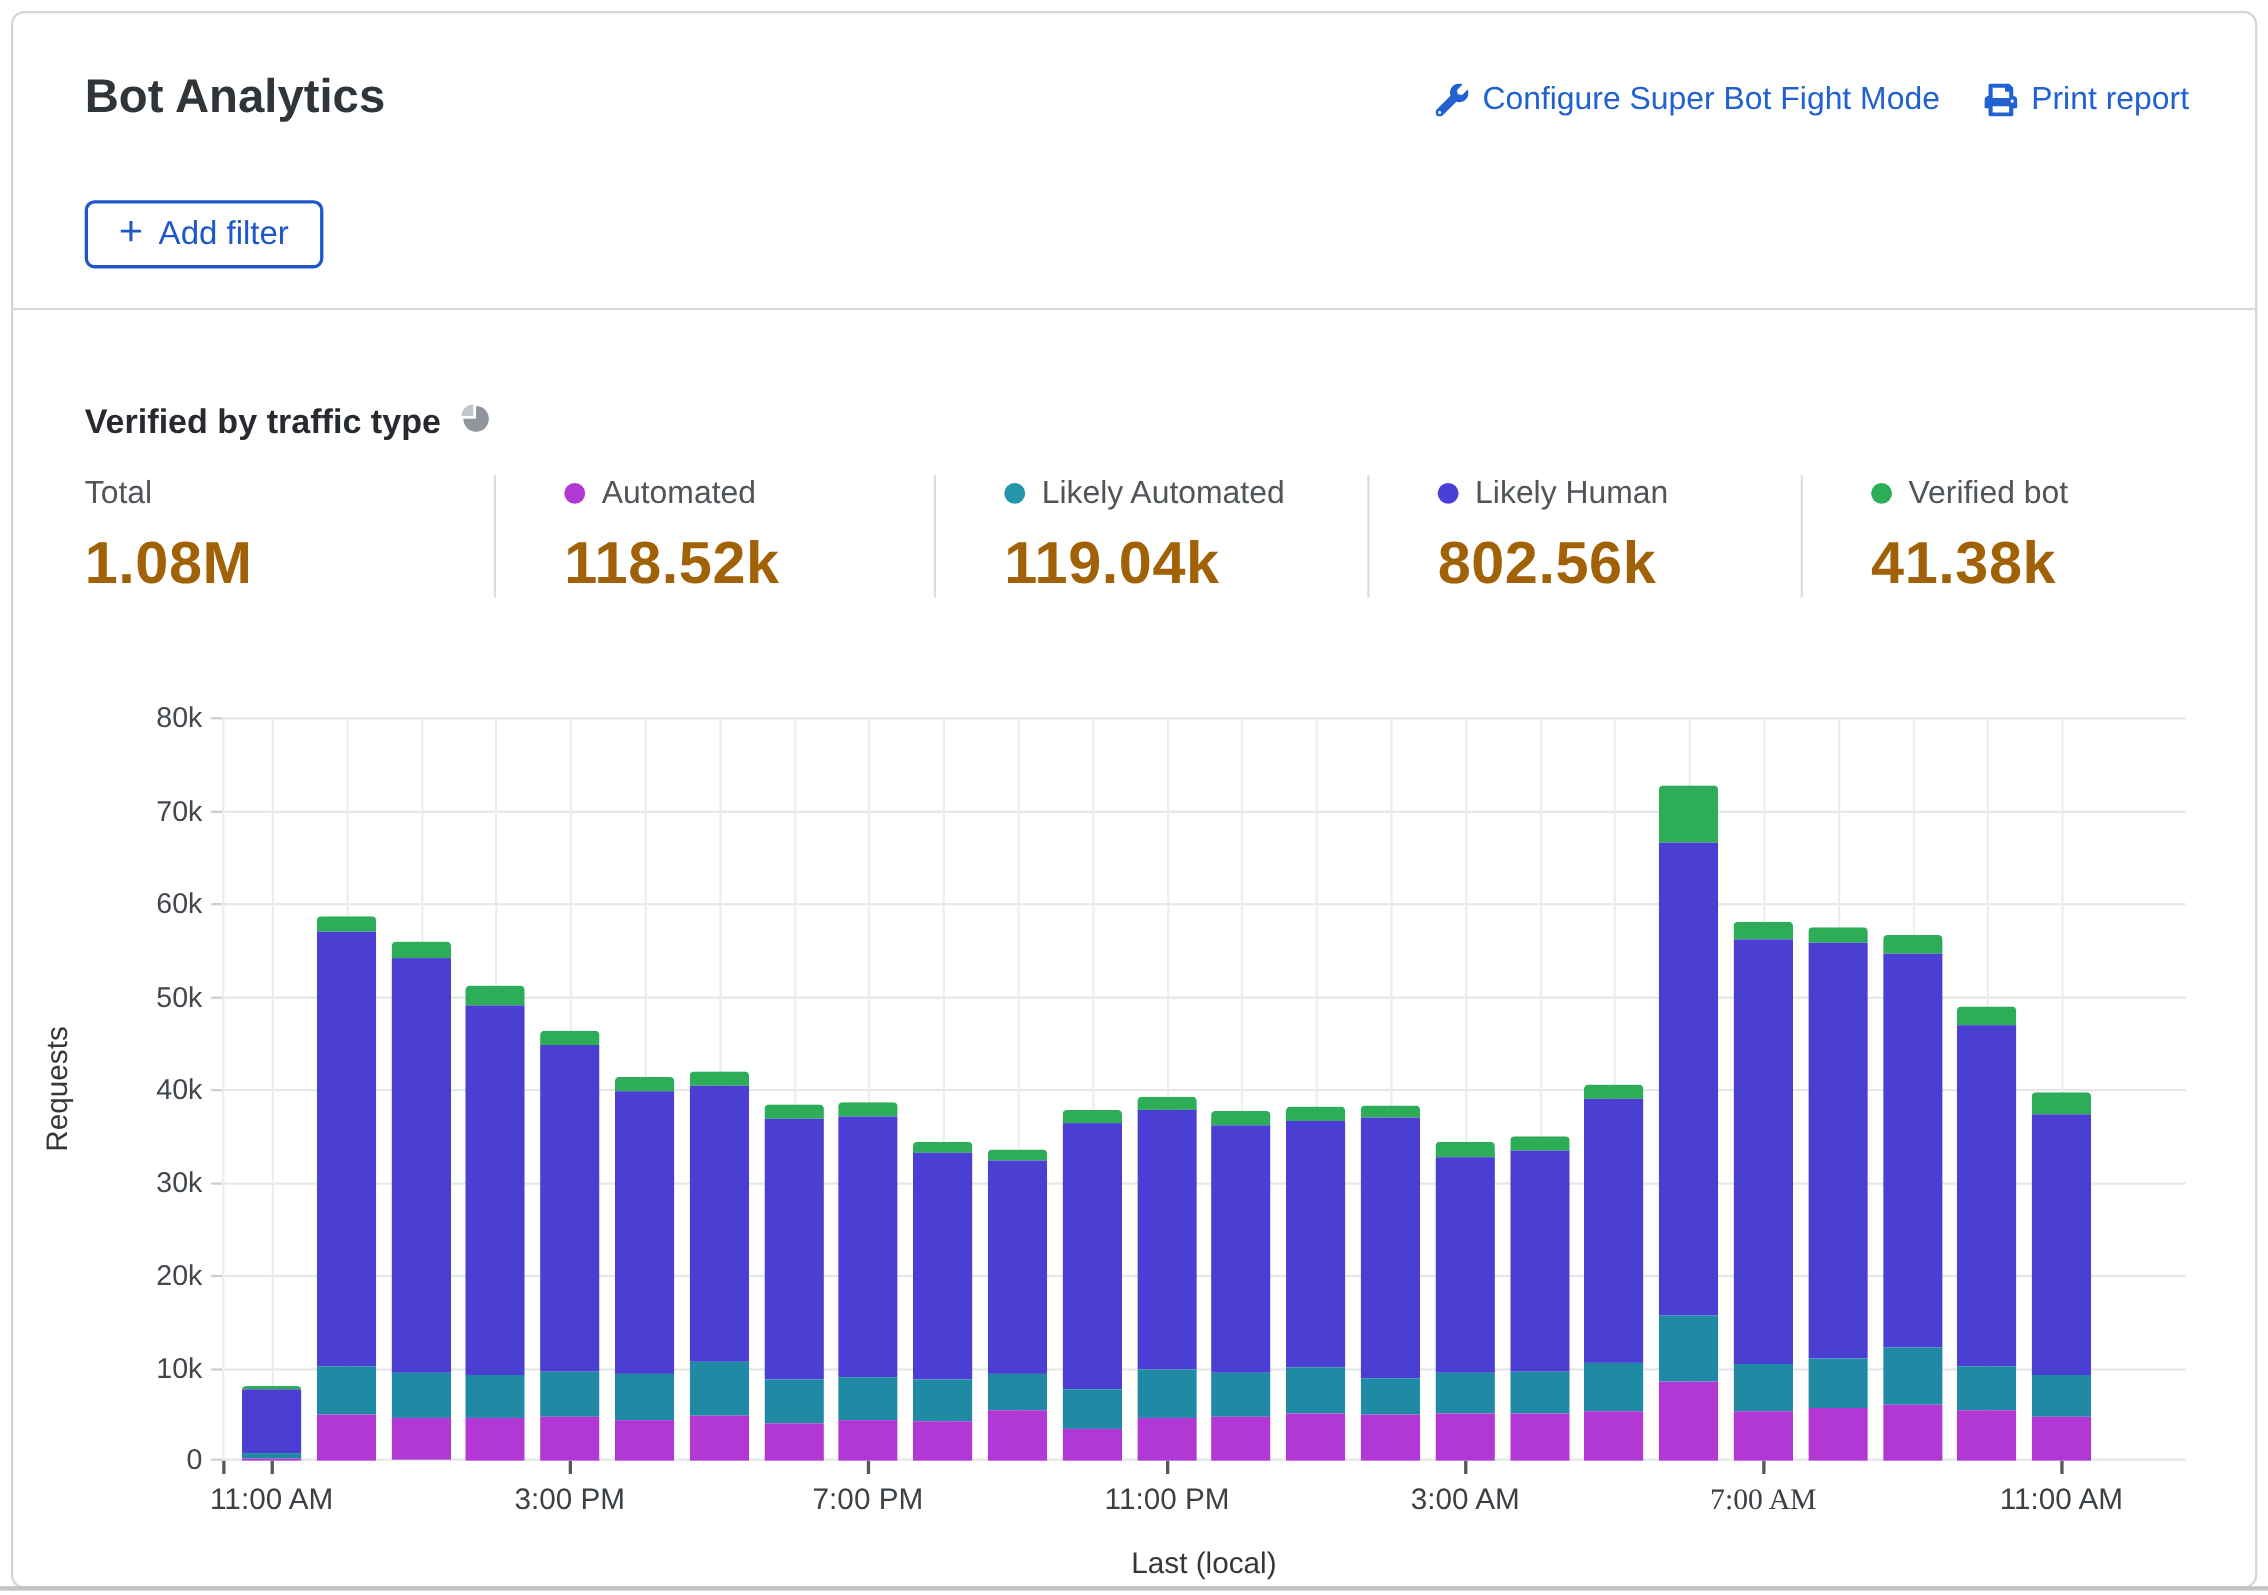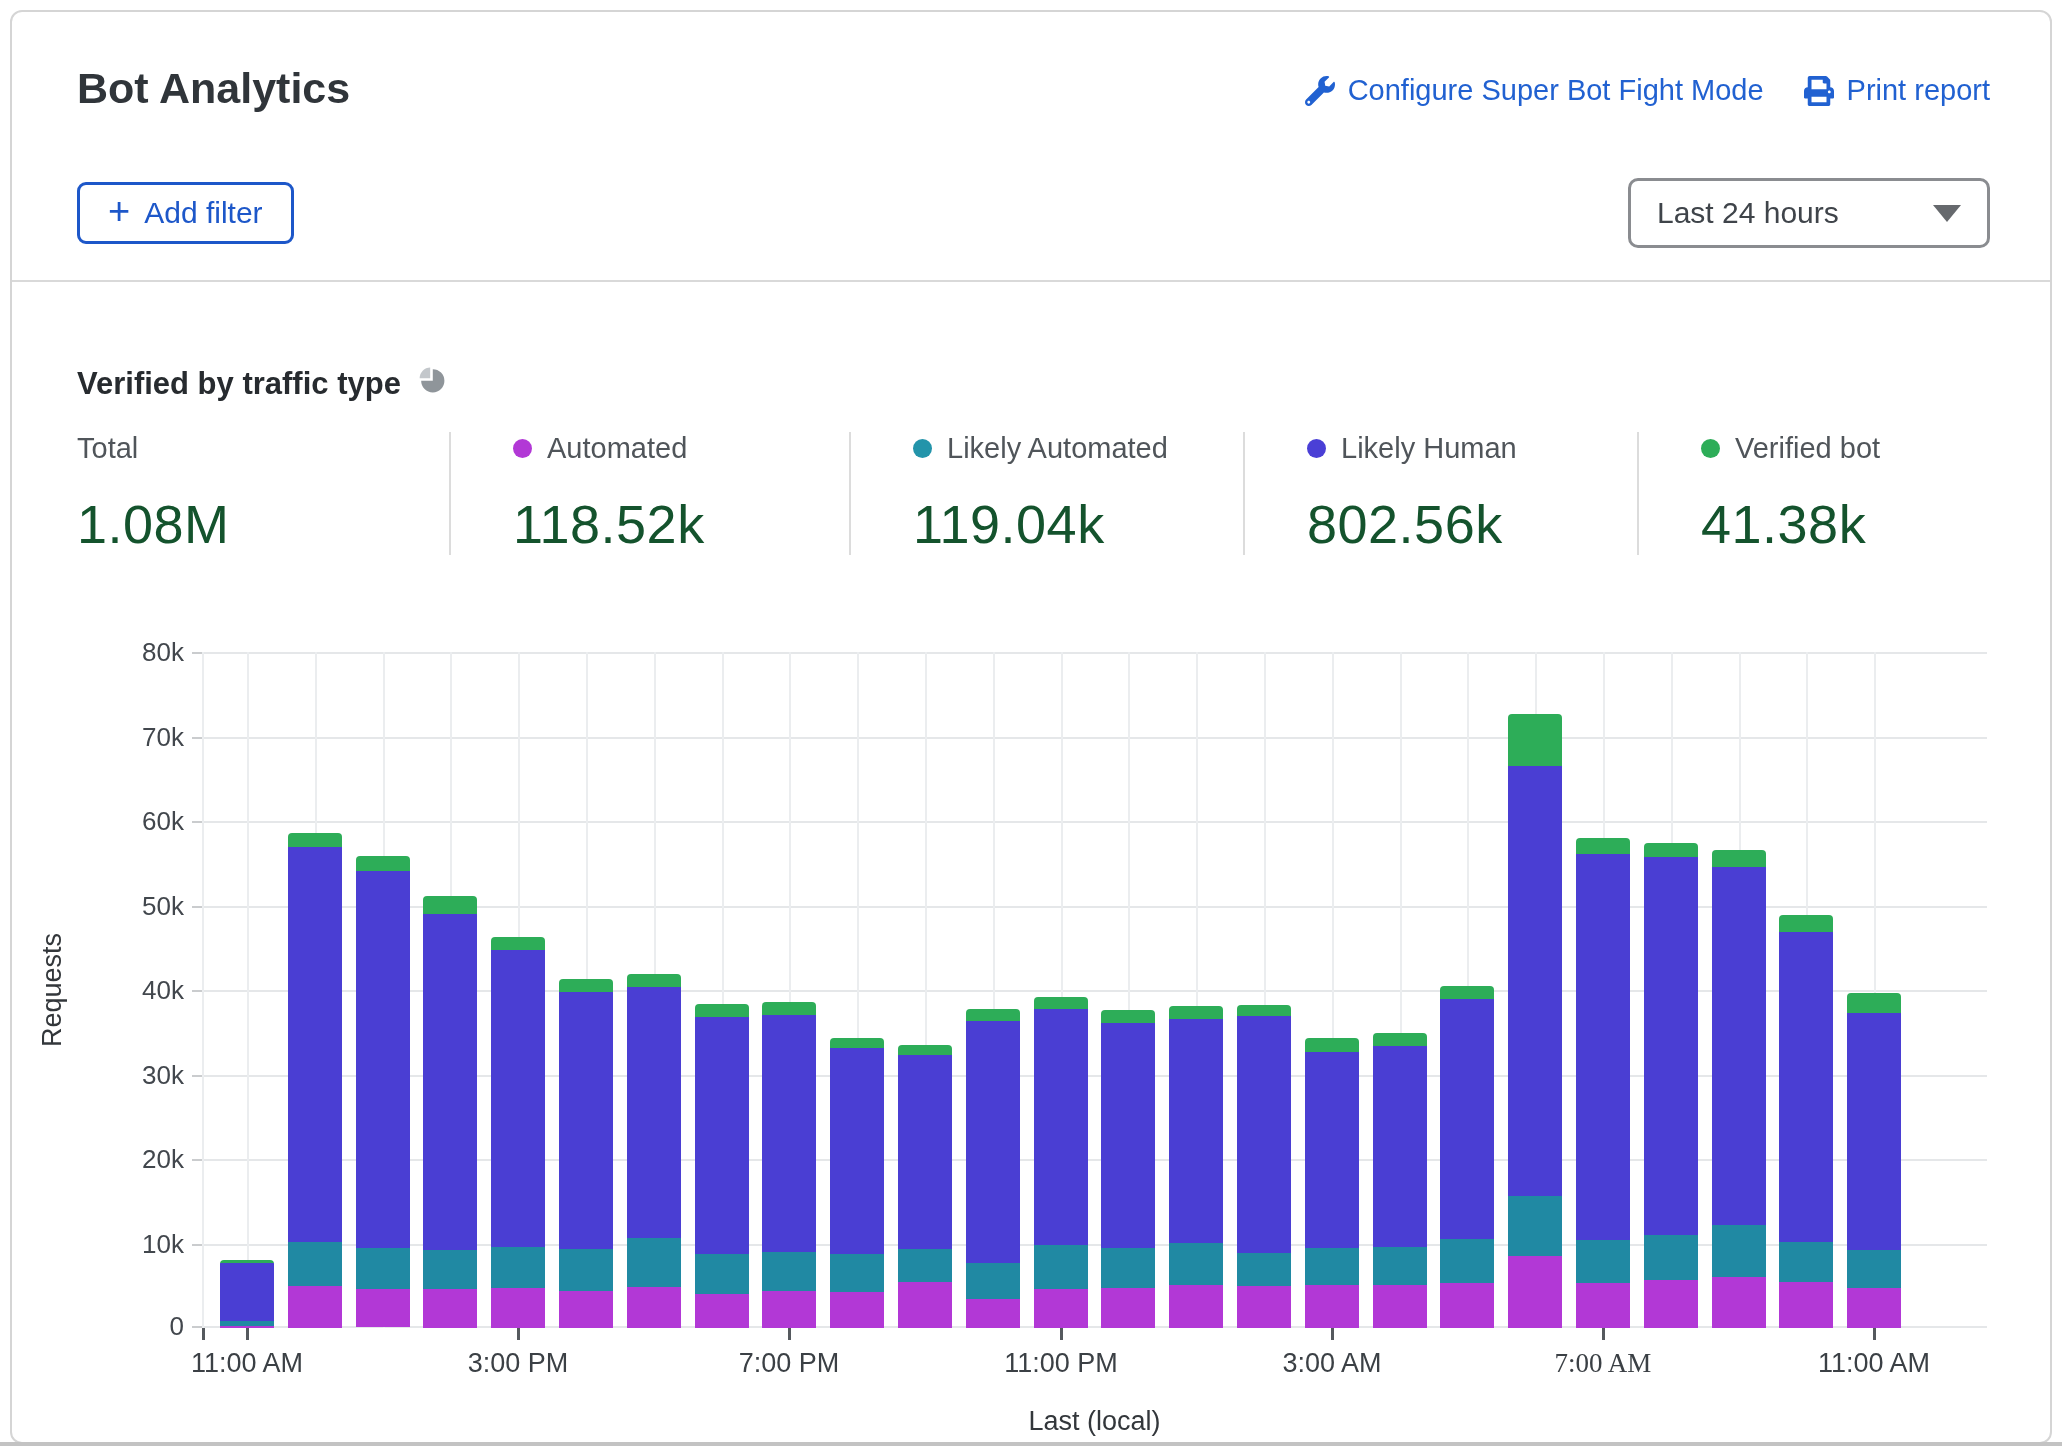--- a/index.html
+++ b/index.html
@@ -24,21 +24,21 @@
         border-top:17px solid #66696d;}
   .header-divider{position:absolute;left:0;right:0;top:268px;border-top:2px solid #d9d9d9;}
   
   .section-heading{position:absolute;left:65px;top:352px;font-size:31px;font-weight:700;color:#272b2f;
         display:flex;align-items:center;gap:15px;}
   .stats{position:absolute;left:65px;top:420px;display:flex;}
   .stat{box-sizing:border-box;}
   .stat + .stat{border-left:2px solid #dcdcdc;padding-left:62px;}
   .stat-label{display:flex;align-items:center;gap:15px;font-size:29px;color:#50555a;}
   .dot{width:19px;height:19px;border-radius:50%;flex:none;}
-  .stat-value{margin-top:28px;font-size:54px;font-weight:400;color:#14532d;letter-spacing:.5px;}
+  .stat-value{margin-top:16px;font-size:54px;font-weight:700;color:#a16207;letter-spacing:.5px;}
   
   .chart{position:absolute;left:190px;top:640px;width:1785px;height:676px;}
   .hgrid{position:absolute;left:0;width:100%;height:2px;background:#e5e7e9;}
   .vgrid{position:absolute;top:0;width:2px;height:100%;background:#ebedef;}
   .bar{position:absolute;bottom:0;display:flex;flex-direction:column;border-radius:4px 4px 0 0;overflow:hidden;}
   .seg{width:100%;flex:none;}
   .ylab{position:absolute;width:100px;left:-118px;text-align:right;font-size:26px;color:#42474d;}
   .ytick{position:absolute;left:-10px;width:10px;height:2px;background:#caccce;}
   .xtick{position:absolute;top:676px;width:3px;height:12px;background:#55595e;}
   .xlab{position:absolute;top:696px;width:200px;margin-left:-100px;text-align:center;font-size:27px;color:#3b4045;}
@@ -72,24 +72,20 @@
       </span>
       <span>Print report</span>
     </div>
   </div>
 
   <button class="add-filter">
     <span class="plus">+</span>
     <span>Add filter</span>
   </button>
 
-  <div class="dropdown">
-    <span class="dd-label">Last 24 hours</span>
-    <span class="caret"></span>
-  </div>
 
   <div class="header-divider"></div>
 
   <div class="section-heading">
     <span>Verified by traffic type</span>
     <span>
       <svg width="31" height="31" viewBox="0 0 24 24">
         <path d="M13 4 A9 9 0 1 1 4 13 L13 13 Z" fill="#8f959a"></path>
         <path d="M11 11 L11 2.8 A8.2 8.2 0 0 0 2.8 11 Z" fill="#c3c7cb"></path>
       </svg>

